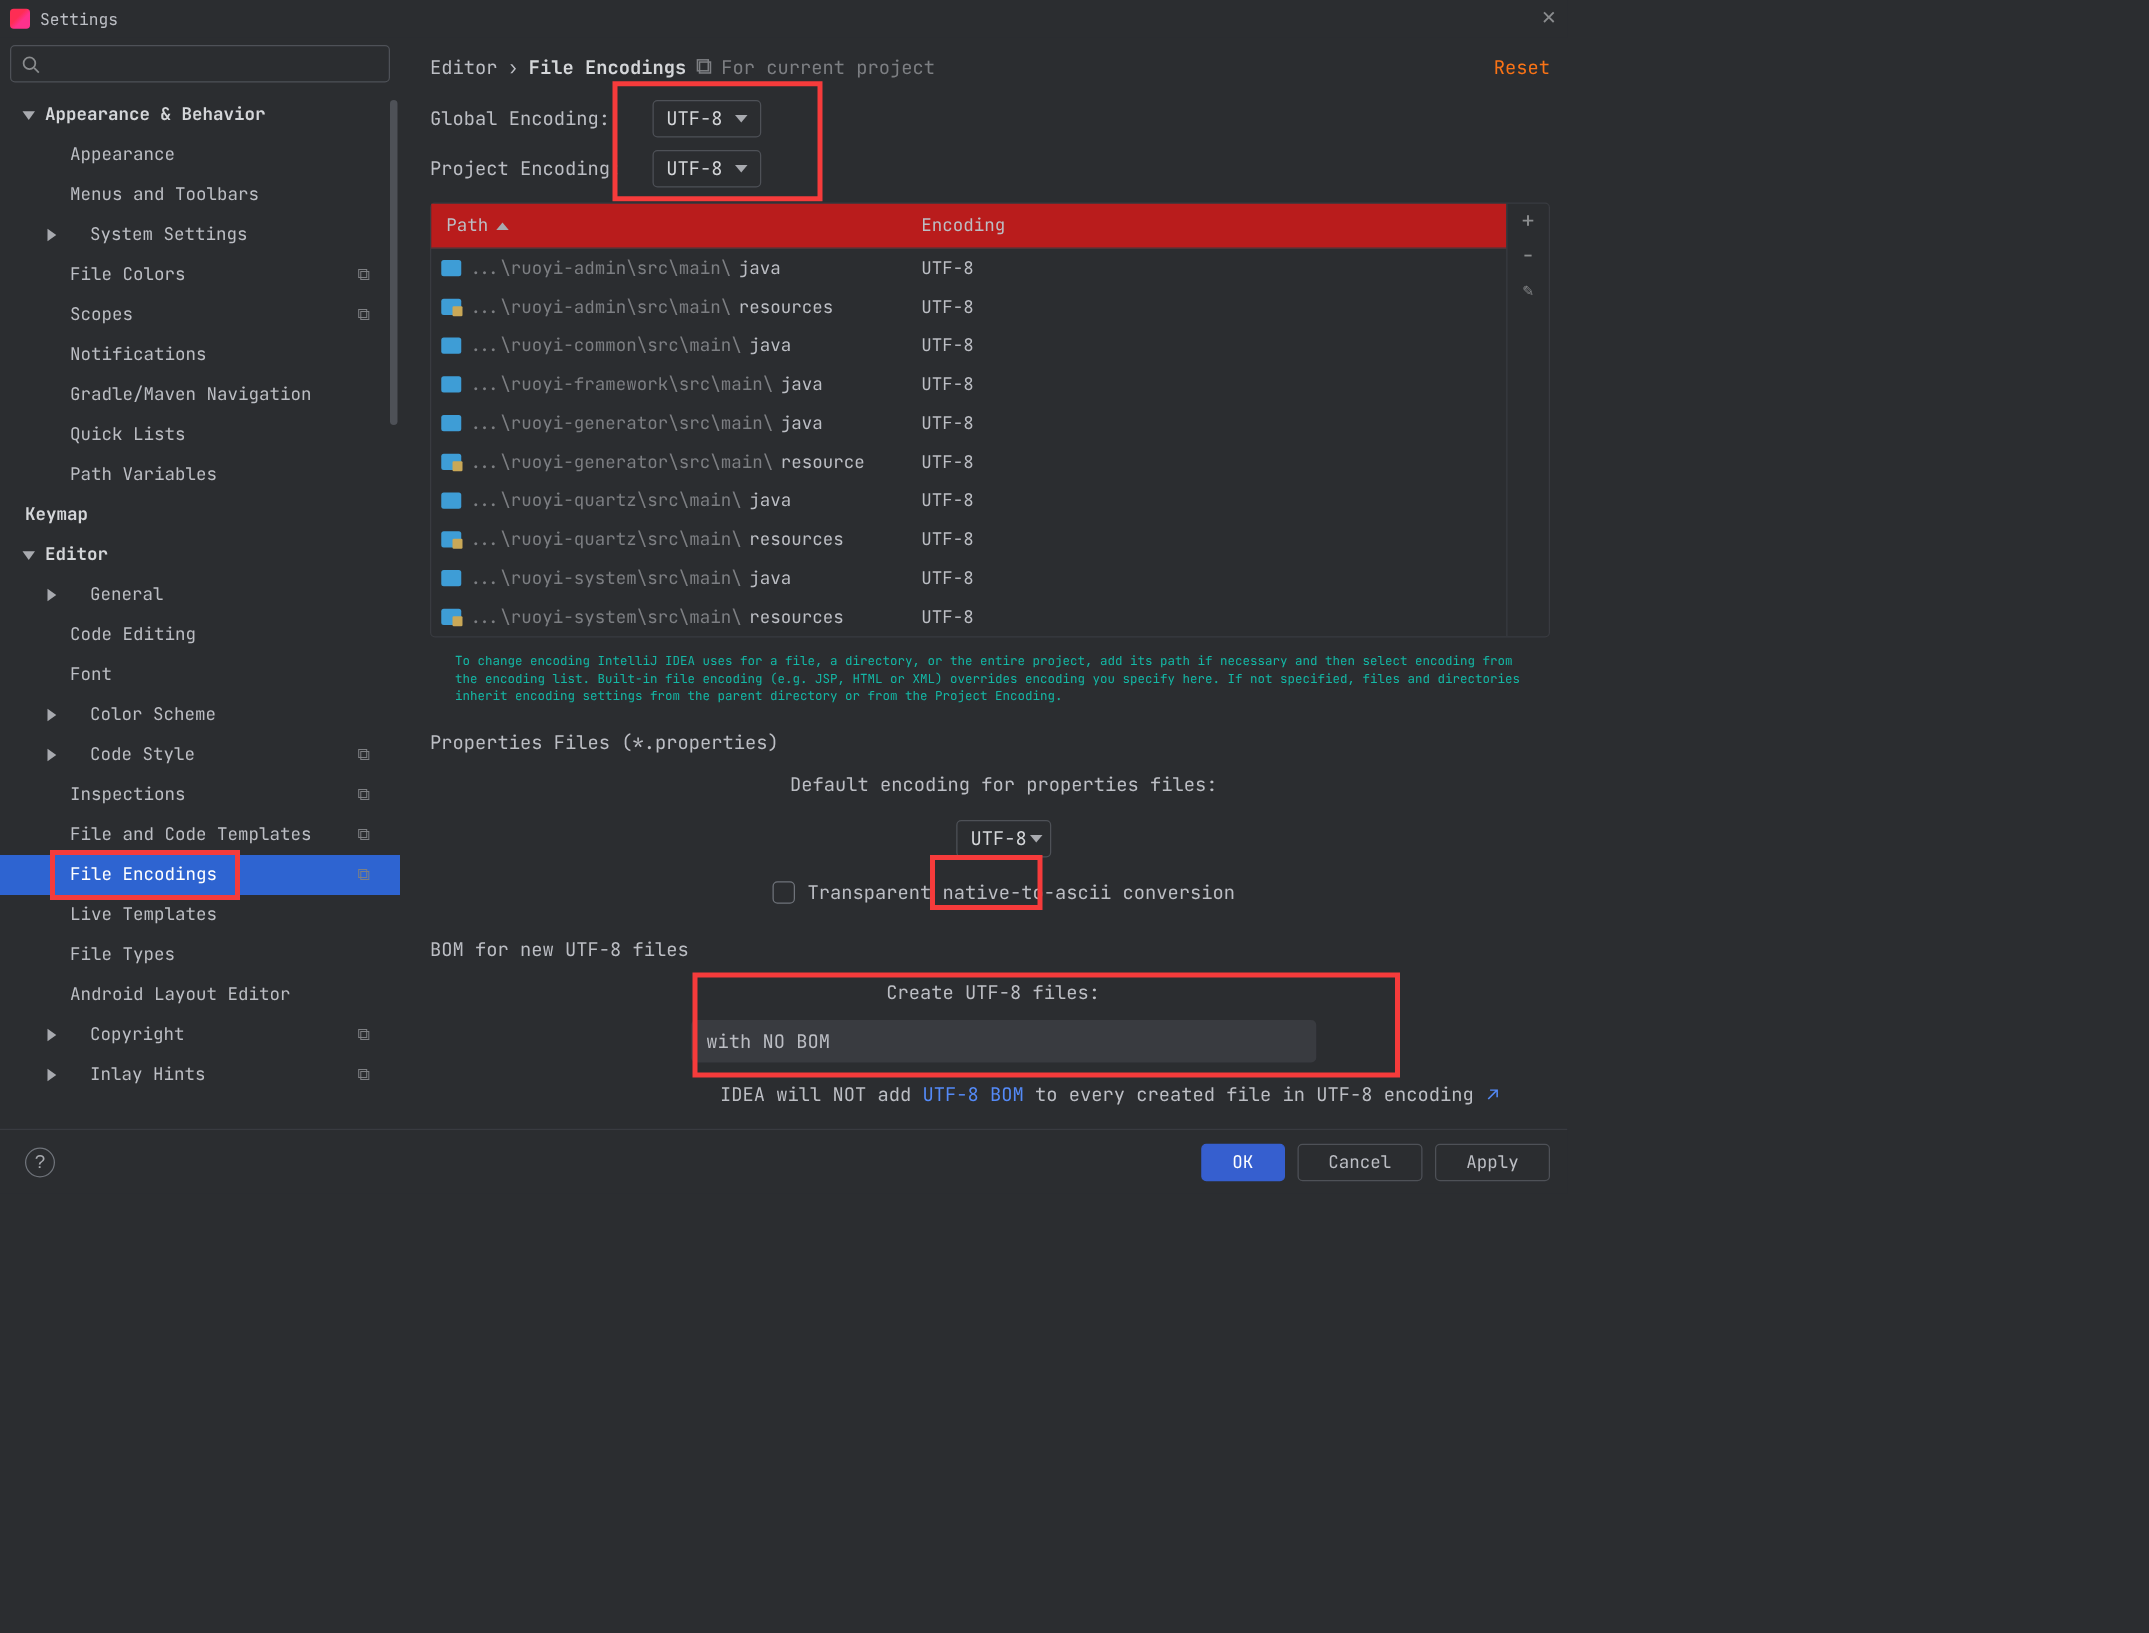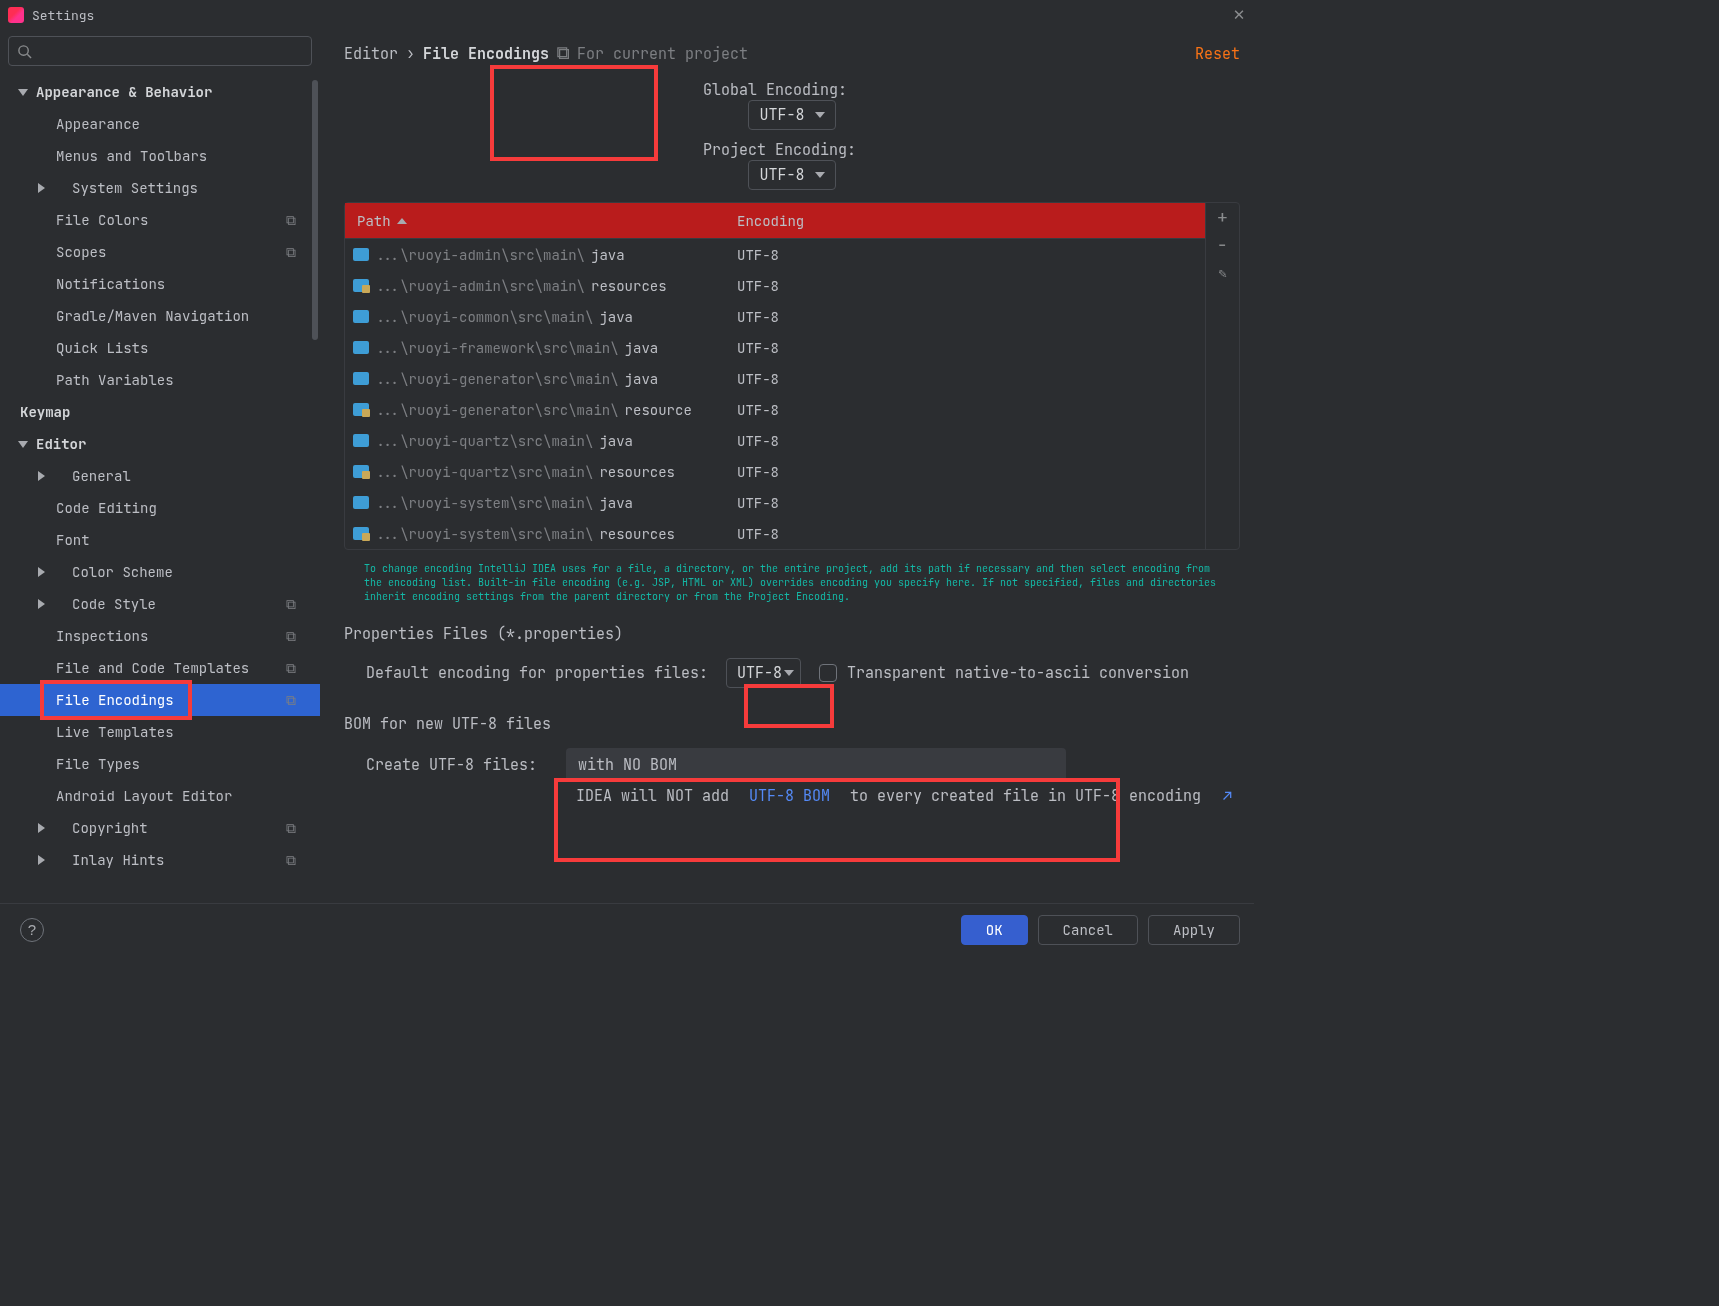--- a/index.html
+++ b/index.html
@@ -127,21 +127,20 @@
     gap: 8px;
   }
   .breadcrumb .strong { font-weight: bold; color: #d4d6d9; }
   .breadcrumb .soft { color: #7d7f83; display: flex; align-items: center; gap: 6px; }
   .breadcrumb .reset { margin-left: auto; color: #f97316; cursor: pointer; text-align: right; }
   .form-row {
     display: flex;
     align-items: center;
     font-size: 15px;
     margin-bottom: 10px;
-    flex-direction: column;
   }
   .form-row .lbl { width: 178px; }
   .dropdown {
     border: 1px solid #4e5157;
     border-radius: 4px;
     padding: 4px 10px 4px 10px;
     display: flex;
     align-items: center;
     gap: 10px;
     color: #d4d6d9;
@@ -220,38 +219,39 @@
     line-height: 1.4;
     padding: 12px 20px;
   }
   .section-label { font-size: 15px; margin-top: 8px; margin-bottom: 14px; }
   .indented-row {
     display: flex;
     align-items: center;
     padding-left: 22px;
     font-size: 15px;
     gap: 18px;
+    flex-direction: column;
   }
   .checkbox {
     width: 18px; height: 18px;
     border: 1.5px solid #6f737a;
     border-radius: 4px;
     margin-right: 10px;
   }
   .wide-select {
     background: #393b40;
     border-radius: 4px;
     padding: 7px 12px;
     display: flex;
     align-items: center;
     width: 500px;
     cursor: pointer;
   }
   .wide-select .dd-arrow { margin-left: auto; }
-  .bom-note { font-size: 15px; padding-left: 22px; margin-top: 4px; color: #bcbec4; display: flex; align-items: center; gap: 20px; }
+  .bom-note { font-size: 15px; padding-left: 22px; margin-top: 16px; color: #bcbec4; display: flex; align-items: center; gap: 9px; }
   .bom-note a { color: #548af7; text-decoration: none; }
   
   .footer {
     position: absolute;
     bottom: 0; left: 0; right: 0;
     height: 52px;
     border-top: 1px solid #393b40;
     display: flex;
     align-items: center;
     padding: 0 14px;

